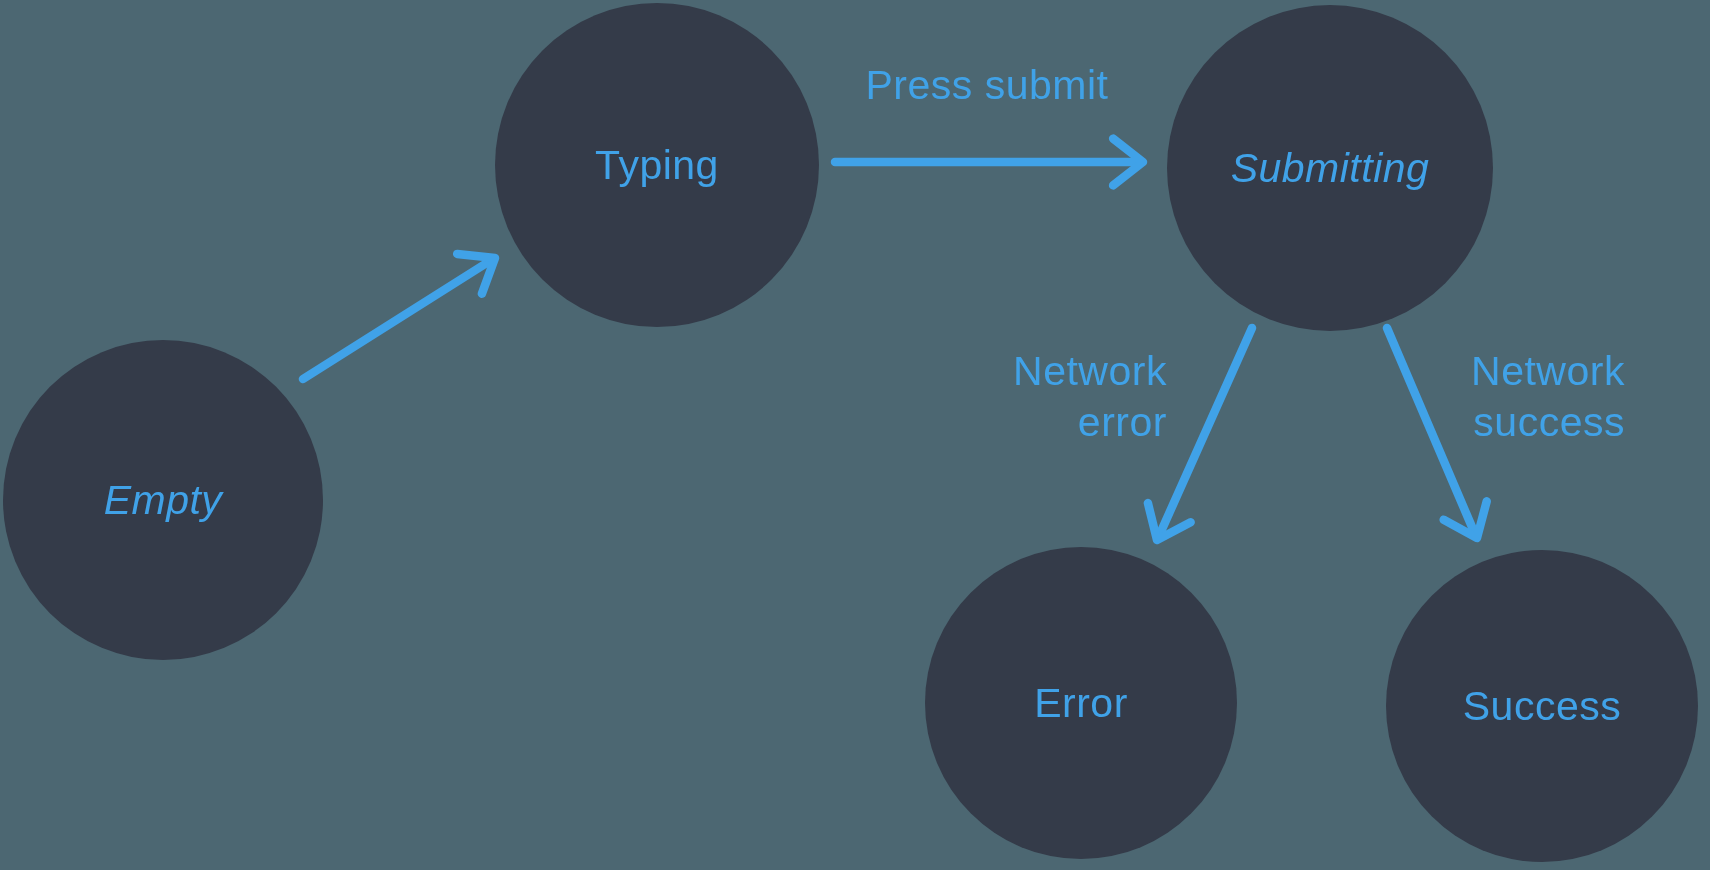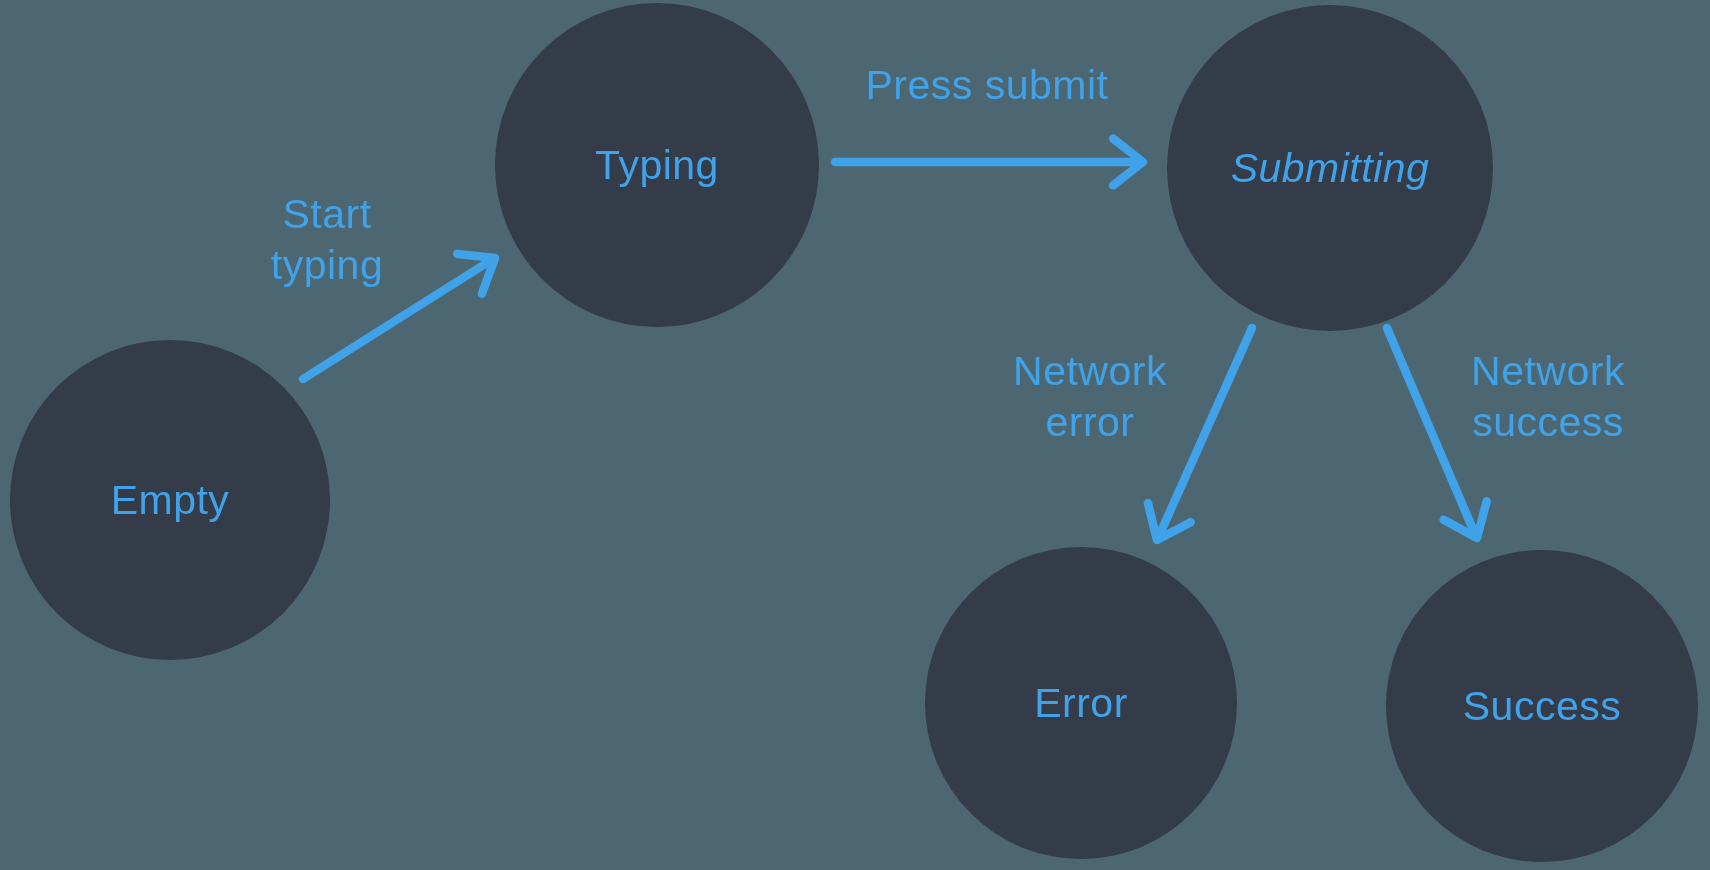--- a/index.html
+++ b/index.html
@@ -19,33 +19,33 @@
     position: absolute;
     border-radius: 50%;
     background: #343B49;
     display: flex;
     align-items: center;
     justify-content: center;
     color: #40A2E8;
     font-size: 41px;
     letter-spacing: 0.5px;
   }
-  .node-empty      { left: 10px;    top: 340px; width: 320px; height: 320px; }
+  .node-empty      { left: 3px;    top: 340px; width: 320px; height: 320px; font-style: italic; }
   .node-typing     { left: 495px;  top: 3px;   width: 324px; height: 324px; }
   .node-submitting { left: 1167px; top: 5px;   width: 326px; height: 326px; font-style: italic; }
   .node-error      { left: 925px;  top: 547px; width: 312px; height: 312px; }
   .node-success    { left: 1386px; top: 550px; width: 312px; height: 312px; }
 
   .edge-label {
     position: absolute;
     transform: translate(-50%, -50%);
     color: #40A2E8;
     font-size: 41px;
     line-height: 51px;
-    text-align: center;
+    text-align: right;
     letter-spacing: 0.5px;
     white-space: nowrap;
   }
   .label-start-typing    { left: 327px;  top: 240px; }
   .label-press-submit    { left: 987px;  top: 85px;  }
   .label-network-error   { left: 1090px; top: 397px; }
   .label-network-success { left: 1548px; top: 397px; }
 
   svg.edges {
     position: absolute;
@@ -94,24 +94,20 @@
   <div class="state-node node-submitting">
     <span>Submitting</span>
   </div>
   <div class="state-node node-error">
     <span>Error</span>
   </div>
   <div class="state-node node-success">
     <span>Success</span>
   </div>
 
-  <div class="edge-label label-start-typing">
-    <div>Start</div>
-    <div>typing</div>
-  </div>
   <div class="edge-label label-press-submit">
     <div>Press submit</div>
   </div>
   <div class="edge-label label-network-error">
     <div>Network</div>
     <div>error</div>
   </div>
   <div class="edge-label label-network-success">
     <div>Network</div>
     <div>success</div>

